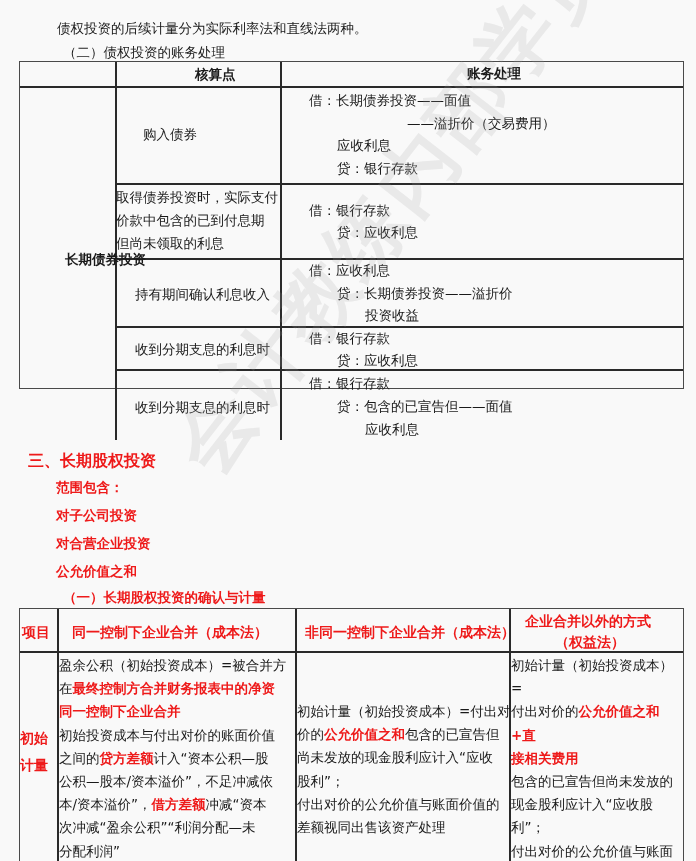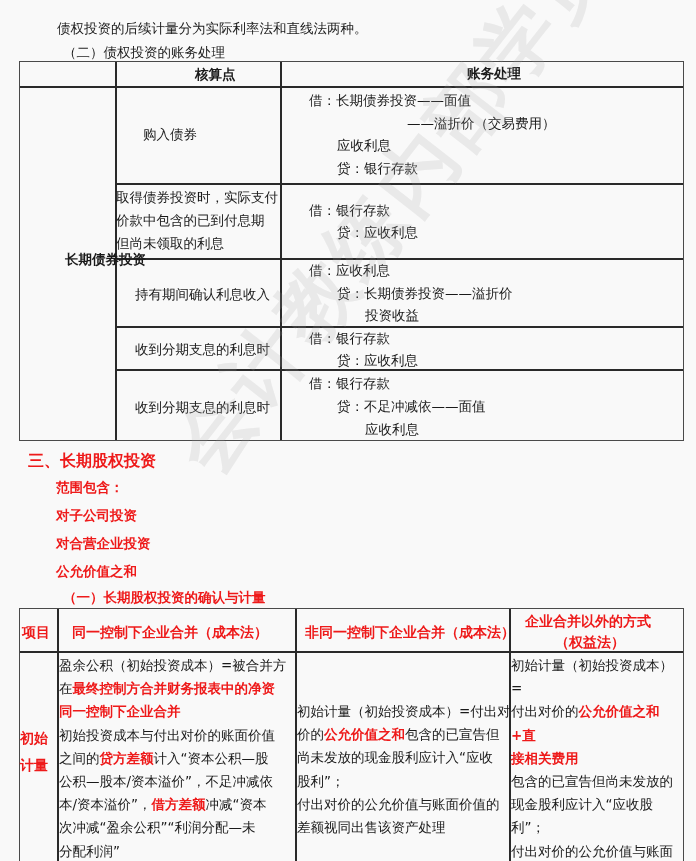--- a/index.html
+++ b/index.html
@@ -10,21 +10,21 @@
     font-family: "DejaVu Sans", "Liberation Sans", sans-serif;
     color: #1a1a1a;
     position: relative;
   }
   .abs { position: absolute; }
   .p { font-size: 13.5px; line-height: 18px; white-space: nowrap; }
   .red { color: #ee1a1a; font-weight: bold; }
   .bold { font-weight: bold; }
 
   
-  .t1 { position: absolute; left: 19px; top: 61px; width: 665px; height: 380px; border: 1.5px solid #4a4a4a; box-sizing: border-box; }
+  .t1 { position: absolute; left: 19px; top: 61px; width: 665px; height: 328px; border: 1.5px solid #4a4a4a; box-sizing: border-box; }
   .hl { position: absolute; height: 1.5px; background: #2a2a2a; }
   .vl { position: absolute; width: 1.5px; background: #2a2a2a; }
   .cell-text { position: absolute; font-size: 13.5px; line-height: 22.5px; white-space: nowrap; }
 
   
   .t2 { position: absolute; left: 19px; top: 608px; width: 665px; height: 270px; border-left: 1.5px solid #4a4a4a; border-right: 1.5px solid #4a4a4a; border-top: 1.5px solid #4a4a4a; box-sizing: border-box; }
   .t2text { position: absolute; font-size: 13.5px; line-height: 23.2px; }
   .hdr2 { position: absolute; font-size: 14px; font-weight: bold; color: #ee1a1a; white-space: nowrap; text-align: center; line-height: 20px; }
 
   .watermark {
@@ -72,21 +72,21 @@
   <div class="cell-text" style="left:289px; top:197px;">借：应收利息</div>
   <div class="cell-text" style="left:317px; top:220px;">贷：长期债券投资——溢折价</div>
   <div class="cell-text" style="left:345px; top:242px;">投资收益</div>
 
   <div class="cell-text" style="left:115px; top:276px;">收到分期支息的利息时</div>
   <div class="cell-text" style="left:289px; top:265px;">借：银行存款</div>
   <div class="cell-text" style="left:317px; top:287px;">贷：应收利息</div>
 
   <div class="cell-text" style="left:115px; top:334px;">收到分期支息的利息时</div>
   <div class="cell-text" style="left:289px; top:310px;">借：银行存款</div>
-  <div class="cell-text" style="left:317px; top:333px;">贷：不足冲减依——面值</div>
+  <div class="cell-text" style="left:317px; top:333px;">贷：包含的已宣告但——面值</div>
   <div class="cell-text" style="left:345px; top:356px;">应收利息</div>
 </div>
 
 <div class="abs red" style="left:28px; top:450px; font-size:16px; line-height:22px;">三、长期股权投资</div>
 <div class="abs red" style="left:56px; top:479px; font-size:13.5px;">范围包含：</div>
 <div class="abs red" style="left:56px; top:507px; font-size:13.5px;">对子公司投资</div>
 <div class="abs red" style="left:56px; top:535px; font-size:13.5px;">对合营企业投资</div>
 <div class="abs red" style="left:56px; top:563px; font-size:13.5px;">公允价值之和</div>
 <div class="abs red" style="left:63px; top:589px; font-size:13.5px;">（一）长期股权投资的确认与计量</div>
 

